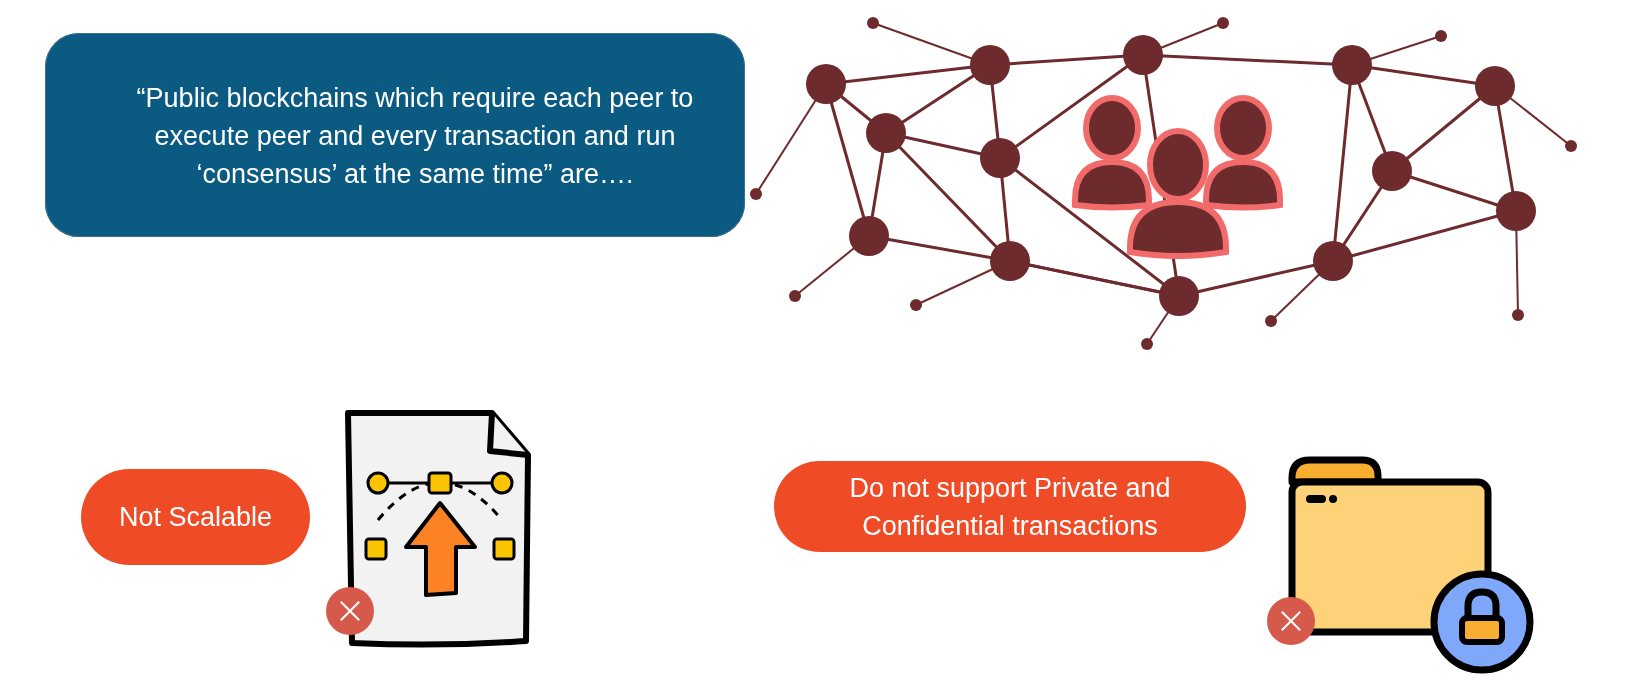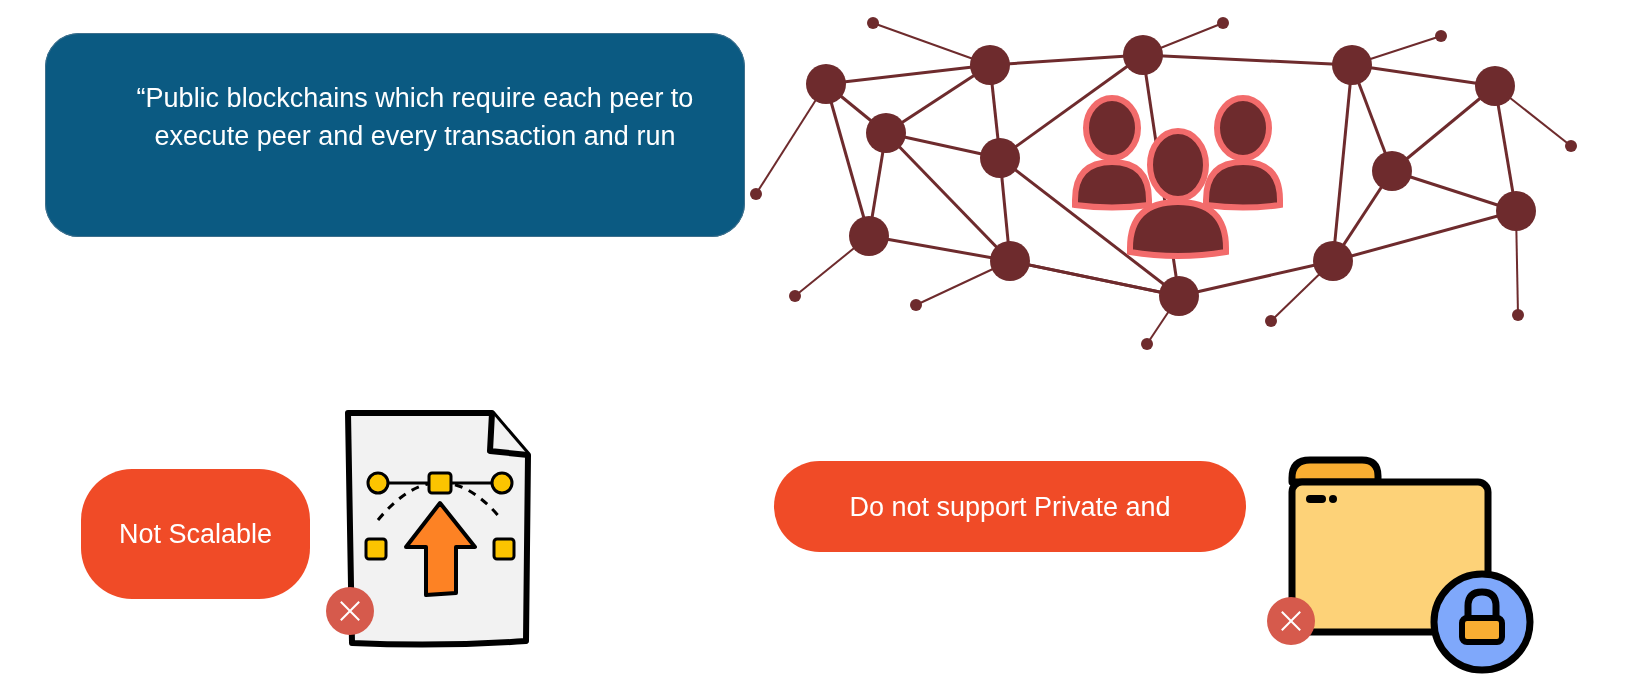--- a/index.html
+++ b/index.html
@@ -6,37 +6,38 @@
   body { width:1650px; height:686px; position:relative; overflow:hidden;
          font-family:"Liberation Sans", sans-serif; }
   .quote-box { position:absolute; left:1px; top:33px; width:700px; height:204px;
                background:#0b5a82; border-radius:34px; box-shadow:0 0 0 1px #3e6f8c inset;
                box-sizing:border-box; padding:46px 20px 0 60px; color:#fff;
                font-size:27px; line-height:38px; text-align:center;margin-left:44px; }
   .quote-box span { display:block; }
   .pill { position:absolute; background:#f04b27; color:#fff; display:flex;
           align-items:center; justify-content:center; text-align:center;
           font-size:27px; line-height:38px; }
-  .pill-scalable { left:81px; top:469px; width:229px; height:130px; border-radius:51px; }
+  .pill-scalable { left:81px; top:469px; width:229px; height:96px; border-radius:51px; }
   .pill-private { left:774px; top:461px; width:472px; height:91px; border-radius:64px; }
   .pill-private span { display:block; }
   svg { position:absolute; overflow:visible; }
   .x-badge { position:absolute; width:48px; height:48px; border-radius:50%;
              background:#d65a4c; }
   .x-badge::before, .x-badge::after { content:""; position:absolute; left:11px; top:23px;
              width:26px; height:2px; background:#fff; }
   .x-badge::before { transform:rotate(45deg); }
   .x-badge::after { transform:rotate(-45deg); }
 </style>
 </head>
 <body>
 
 <div class="quote-box">
   <span>“Public blockchains which require each peer to</span>
   <span>execute peer and every transaction and run</span>
+  <span>‘consensus’ at the same time” are….</span>
 </div>
 
 <svg id="net" width="1650" height="686" style="left:0;top:0;">
     <line x1="826" y1="84" x2="990" y2="65" stroke="#6e2b2d" stroke-width="3"></line>
     <line x1="990" y1="65" x2="1143" y2="55" stroke="#6e2b2d" stroke-width="3"></line>
     <line x1="1143" y1="55" x2="1352" y2="65" stroke="#6e2b2d" stroke-width="3"></line>
     <line x1="1352" y1="65" x2="1495" y2="86" stroke="#6e2b2d" stroke-width="3"></line>
     <line x1="826" y1="84" x2="886" y2="133" stroke="#6e2b2d" stroke-width="3"></line>
     <line x1="826" y1="84" x2="869" y2="236" stroke="#6e2b2d" stroke-width="3"></line>
     <line x1="990" y1="65" x2="886" y2="133" stroke="#6e2b2d" stroke-width="3"></line>
@@ -125,20 +126,21 @@
   <rect x="89" y="68" width="22" height="20" rx="3" fill="#fcc400" stroke="#000" stroke-width="3"></rect>
   <rect x="26" y="134" width="20" height="20" rx="3" fill="#fcc400" stroke="#000" stroke-width="3"></rect>
   <rect x="154" y="134" width="20" height="20" rx="3" fill="#fcc400" stroke="#000" stroke-width="3"></rect>
   <path d="M100,98 L135,142 L116,142 L116,188 L86,190 L86,142 L66,142 Z" fill="#fd8224" stroke="#000" stroke-width="4" stroke-linejoin="round"></path>
 </svg>
 <div class="x-badge" style="left:326px;top:587px;"></div>
 
 <div class="pill pill-private">
   <div>
     <span>Do not support Private and</span>
+    <span>Confidential transactions</span>
   </div>
 </div>
 
 <svg width="280" height="240" style="left:1280px;top:450px;">
   <path d="M12,28 Q12,10 30,10 L82,10 Q98,10 98,26 L98,32 L12,32 Z" fill="#f9ae32" stroke="#000" stroke-width="7" stroke-linejoin="round"></path>
   <rect x="12" y="32" width="196" height="150" rx="10" fill="#fdd278" stroke="#000" stroke-width="7"></rect>
   <line x1="30" y1="49" x2="42" y2="49" stroke="#000" stroke-width="8" stroke-linecap="round"></line>
   <circle cx="53" cy="49" r="4" fill="#000"></circle>
   <circle cx="202" cy="172" r="48" fill="#7fa8fb" stroke="#000" stroke-width="7"></circle>
   <path d="M188,168 L188,156 Q188,142 202,142 Q216,142 216,156 L216,168" fill="none" stroke="#000" stroke-width="7"></path>

